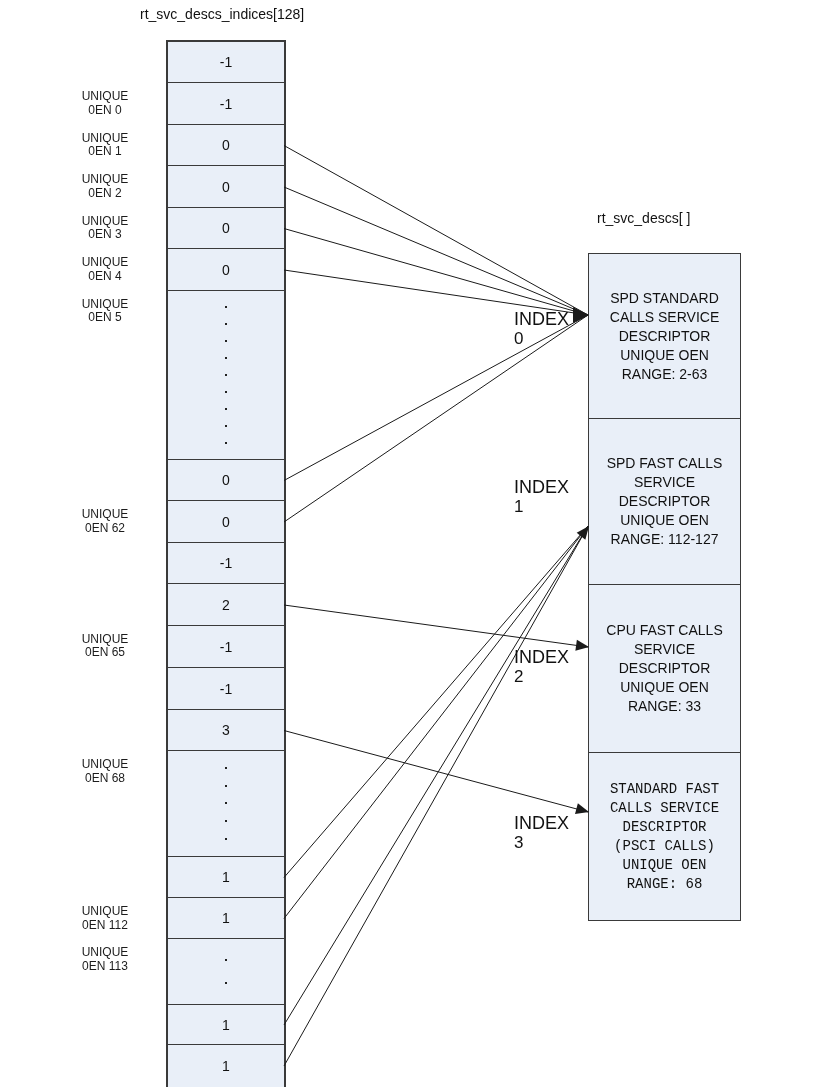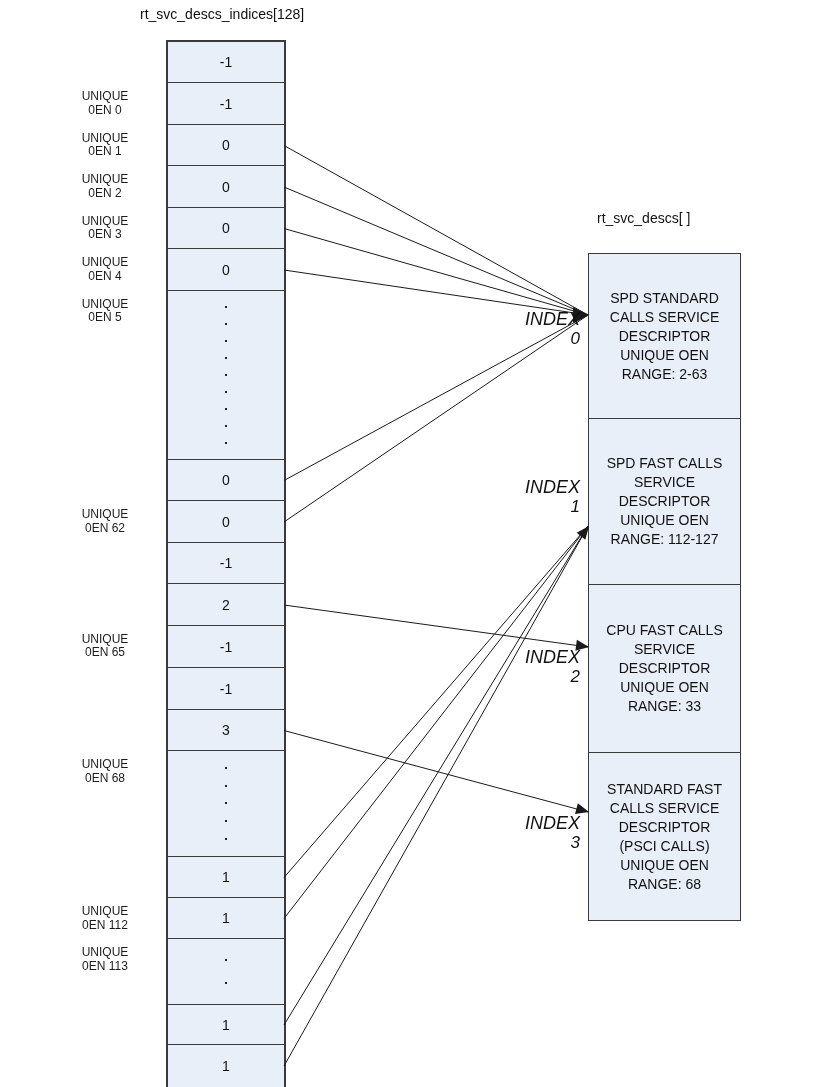--- a/index.html
+++ b/index.html
@@ -43,22 +43,22 @@
     box-sizing:border-box;border-bottom:1px solid #3a3a3a;background:#e9eff8;
     display:flex;align-items:center;justify-content:center;
   }
   .descbox:last-child{border-bottom:none;}
   .descbox .body{
     font-size:14px;line-height:19px;text-align:center;color:#111;white-space:pre-line;
   }
 
   
   .idx{
-    position:absolute;width:66px;z-index:4;text-align:right;
-    font-size:18px;line-height:19px;color:#111;font-style:italic;
+    position:absolute;width:66px;z-index:4;text-align:left;
+    font-size:18px;line-height:19px;color:#111;
   }
   .idx .num{font-size:17px;line-height:19px;}
 
   svg.arrows{position:absolute;left:0;top:0;z-index:3;}
 </style>
 </head>
 <body>
 
 <div class="canvas">
   <div class="title title-left">rt_svc_descs_indices[128]</div>
@@ -181,21 +181,21 @@
 UNIQUE OEN
 RANGE: 112-127</div>
       </div>
       <div class="descbox" style="height: 168px;">
         <div class="body">CPU FAST CALLS
 SERVICE
 DESCRIPTOR
 UNIQUE OEN
 RANGE: 33</div>
       </div>
-      <div class="descbox" style="height: 167px;">
+      <div class="descbox" style="height: 167px; font-family: Liberation Mono, monospace;">
         <div class="body">STANDARD FAST
 CALLS SERVICE
 DESCRIPTOR
 (PSCI CALLS)
 UNIQUE OEN
 RANGE: 68</div>
       </div>
     </div>
   <div id="idxlabels">
       <div class="idx" style="left: 514px; top: 310px;">

